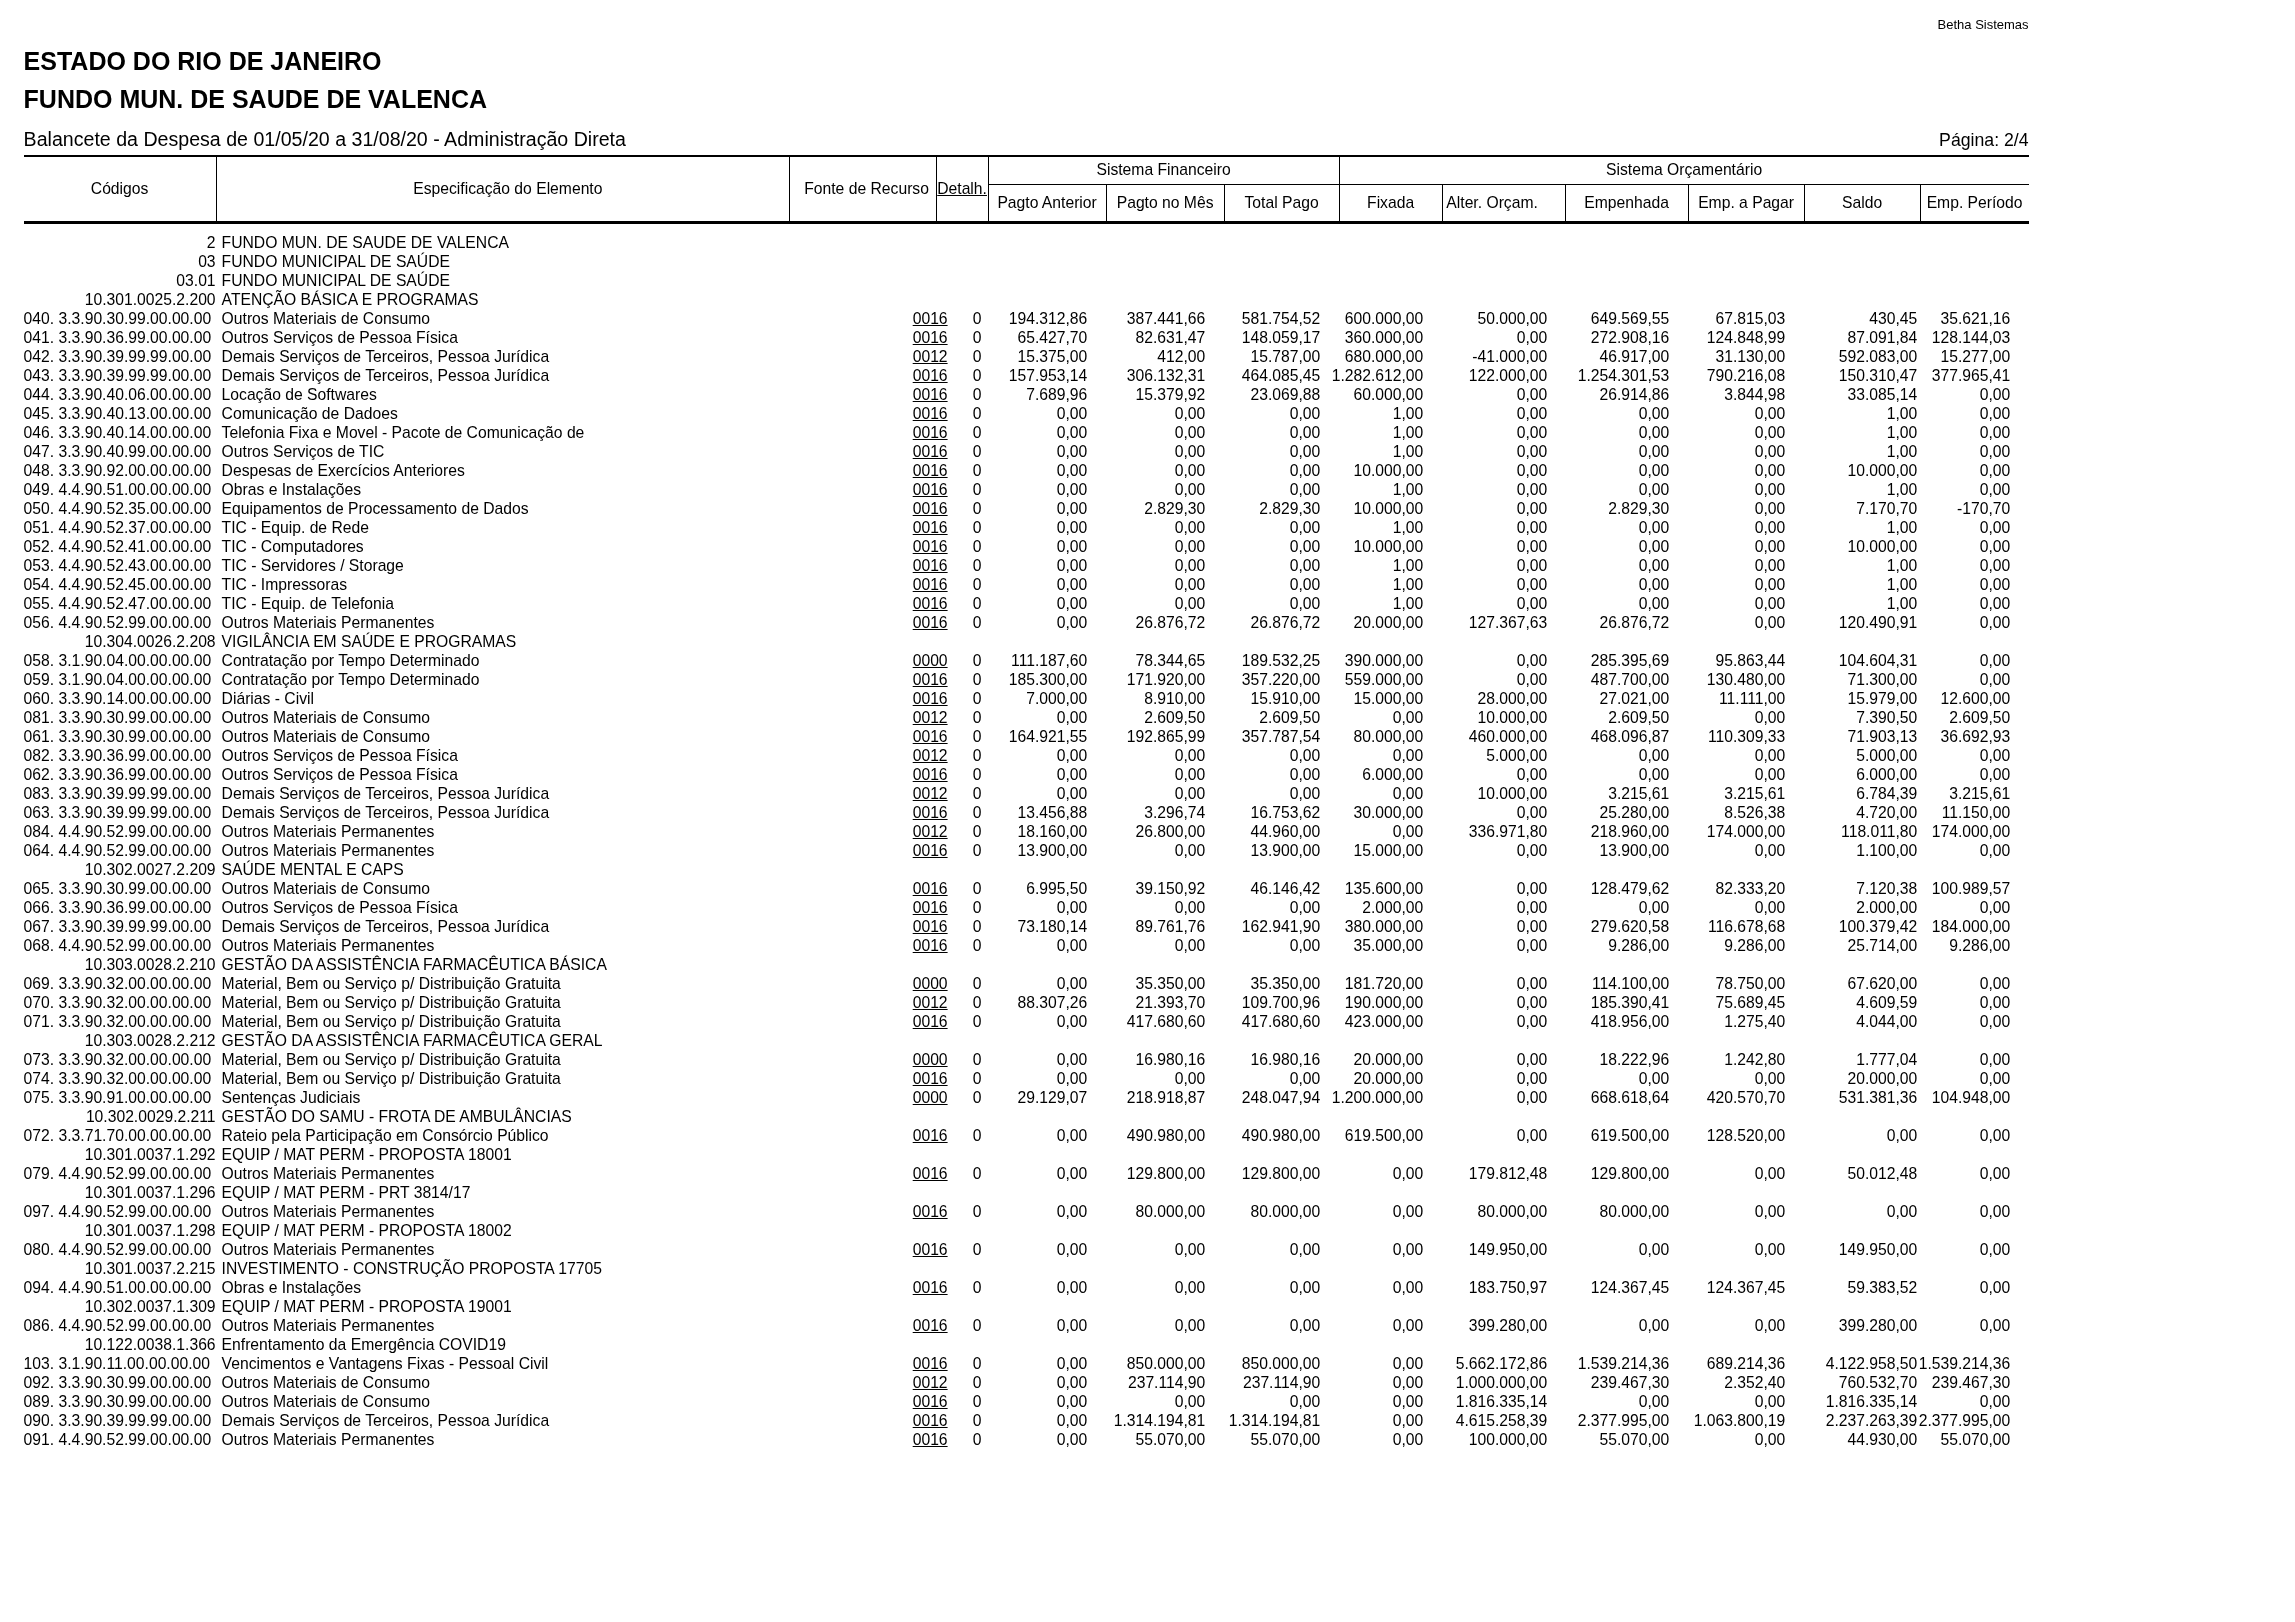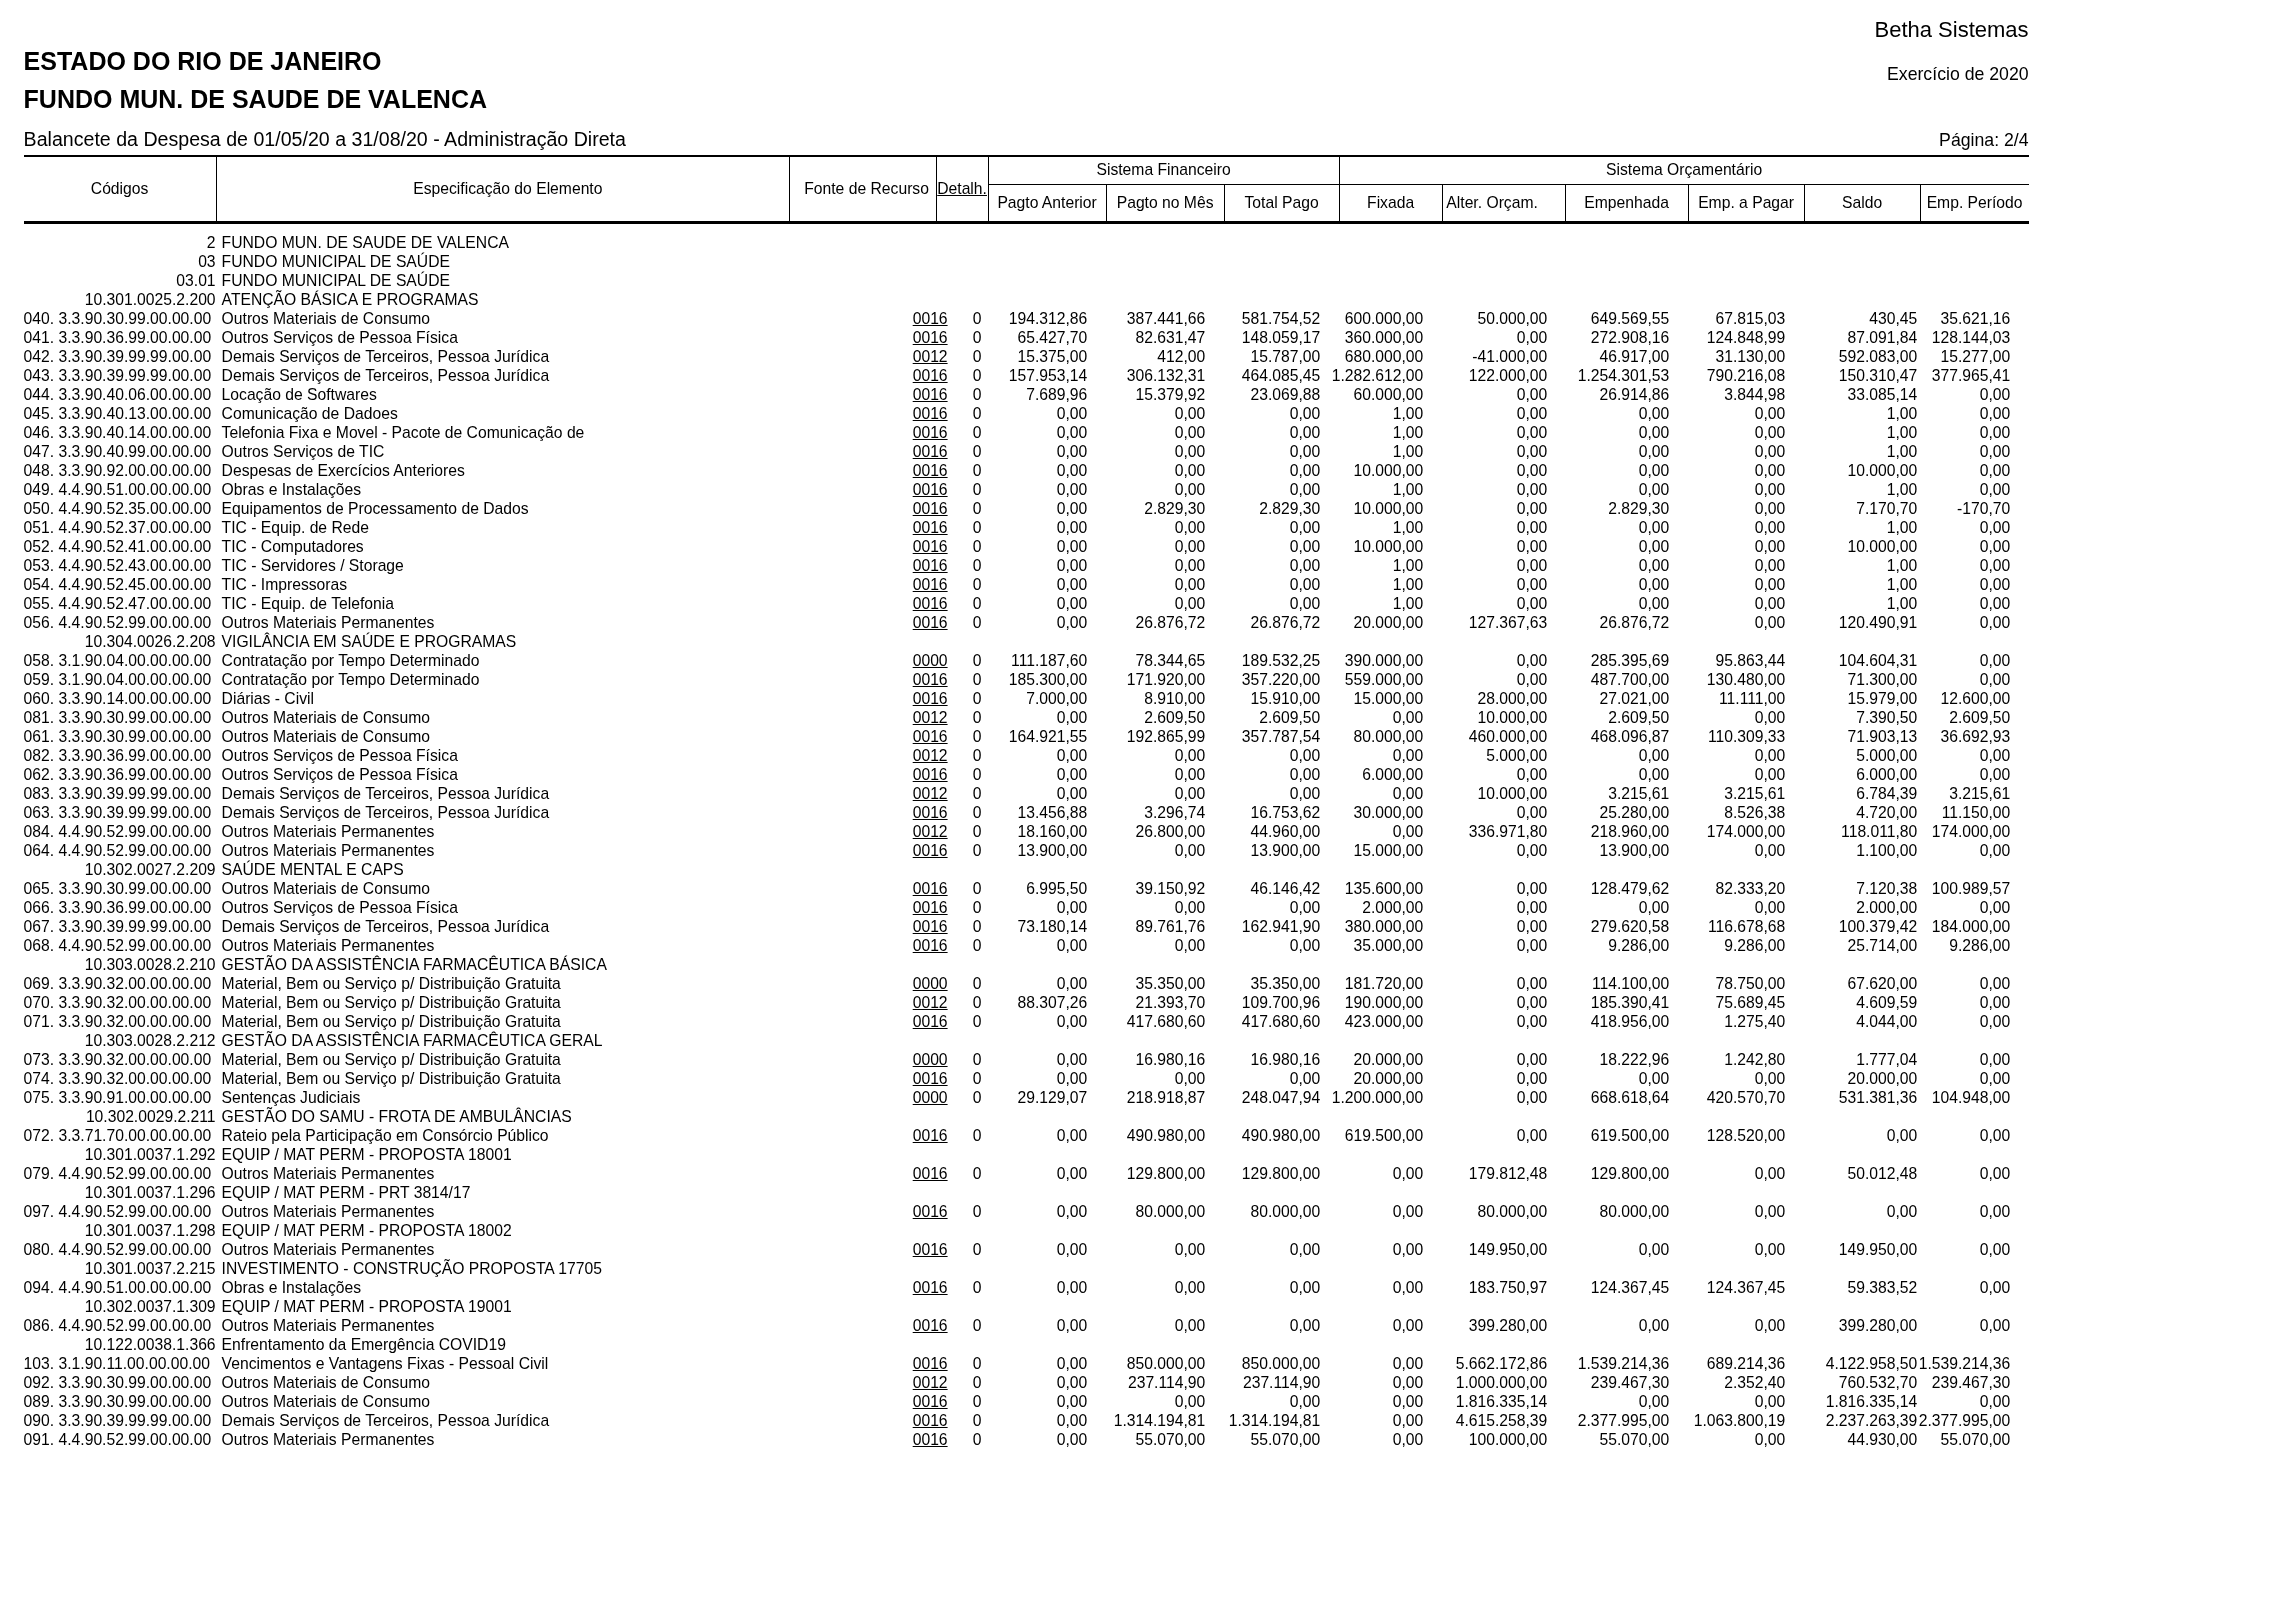--- a/index.html
+++ b/index.html
@@ -1,20 +1,20 @@
 <!DOCTYPE html>
 <html style="font-size:10.5px"><head>
 <meta charset="utf-8">
 <style>
   html,body{margin:0;padding:0;background:#fff;}
   .page{position:relative;width:2295px;height:1622px;background:#ffffff;overflow:hidden;
         font-family:"Liberation Sans","DejaVu Sans",sans-serif;color:#000;}
   .abs{position:absolute;white-space:nowrap;}
   .rt{left:23.6px;width:2005px;text-align:right;}
-  .t-vendor{top:17px;font-size:22px;}
+  .t-vendor{top:17px;font-size:13px;}
   .t-state{left:23.6px;top:47px;font-size:25px;font-weight:bold;}
   .t-exercise{top:64px;font-size:17.7px;}
   .t-entity{left:23.6px;top:85px;font-size:25px;font-weight:bold;}
   .t-title{left:23.6px;top:128px;font-size:19.6px;}
   .t-page{top:130px;font-size:17.7px;}
 
   
   .thead{position:absolute;left:23.6px;top:155px;width:2005px;height:69px;box-sizing:border-box;
          border-top:2.6px solid #000;border-bottom:3.3px solid #000;font-size:15.7px;}
   .thead div{position:absolute;box-sizing:border-box;display:flex;align-items:center;justify-content:center;white-space:nowrap;}
@@ -58,21 +58,20 @@
   .c-v8{left:1780px;width:116px;margin-left:16px;}
   .c-v9{left:1896px;width:109px;}
 </style>
 </head>
 <body>
 
 <div class="page">
 
   <div class="abs rt t-vendor">Betha Sistemas</div>
   <div class="abs t-state">ESTADO DO RIO DE JANEIRO</div>
-  <div class="abs rt t-exercise">Exercício de 2020</div>
   <div class="abs t-entity">FUNDO MUN. DE SAUDE DE VALENCA</div>
   <div class="abs t-title">Balancete da Despesa de 01/05/20 a 31/08/20 - Administração Direta</div>
   <div class="abs rt t-page">Página: 2/4</div>
 
   <div class="thead">
     <div class="h-full h-codigos">Códigos</div>
     <div class="h-full h-espec bl">Especificação do Elemento</div>
     <div class="h-full h-fonte bl">Fonte de Recurso</div>
     <div class="h-full h-detalh bl">Detalh.</div>
     <div class="h-grp h-grp-fin bl">Sistema Financeiro</div>

